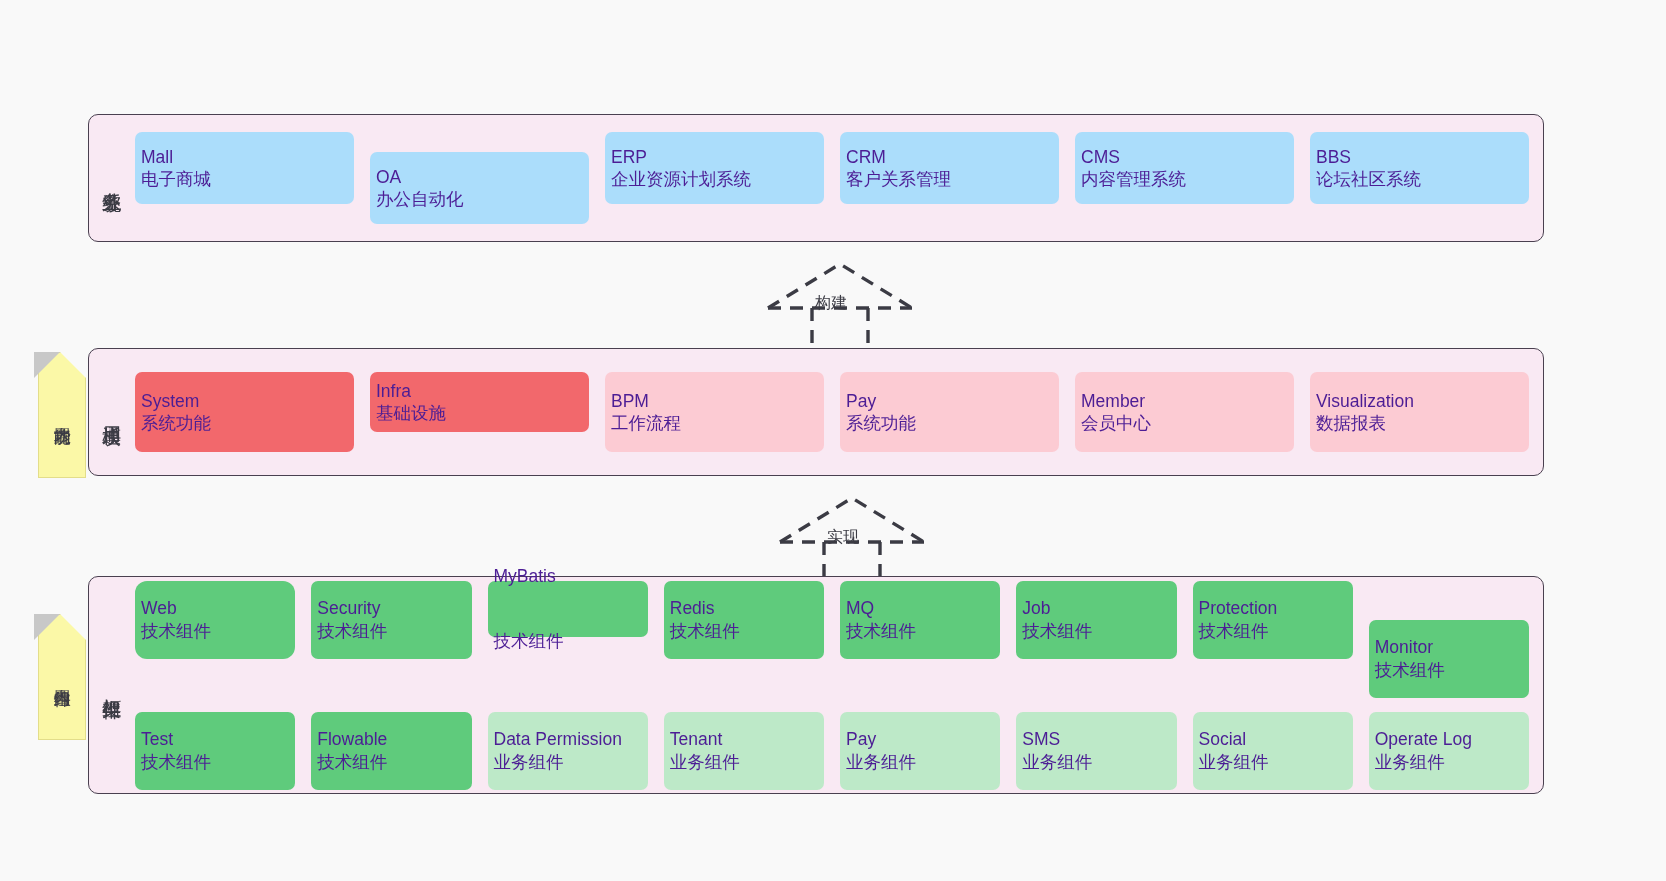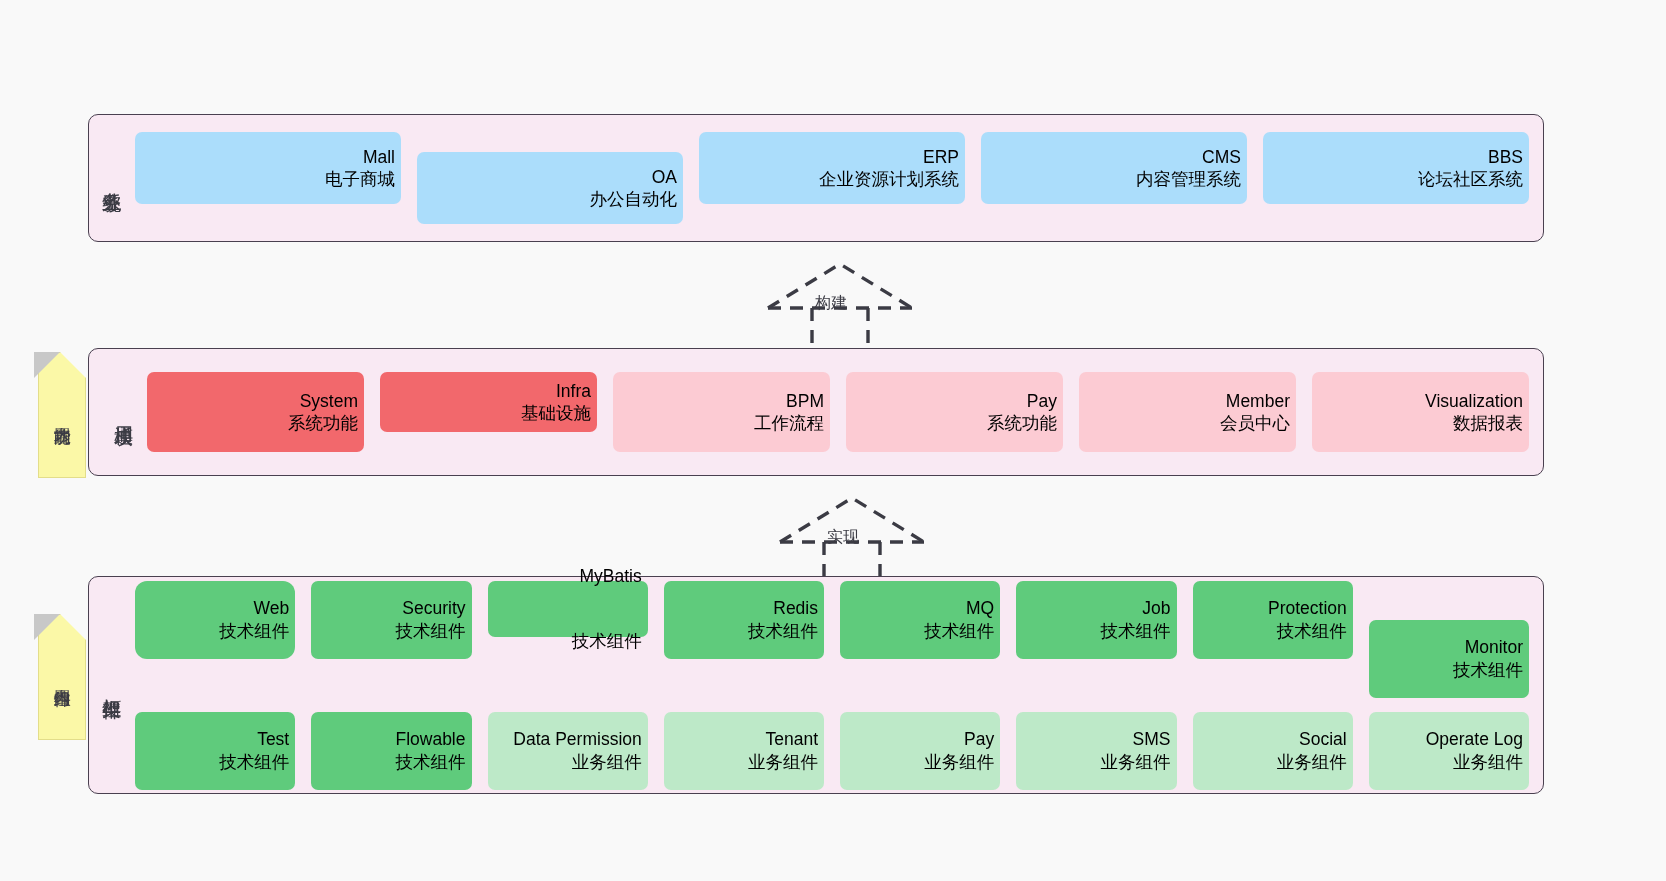--- a/index.html
+++ b/index.html
@@ -61,27 +61,27 @@
   }
 
   
   .card {
     box-sizing: border-box;
     flex: 1 1 0;
     min-width: 0;
     border-radius: 7px;
     display: flex;
     flex-direction: column;
-    align-items: flex-end;
+    align-items: flex-start;
     justify-content: center;
     text-align: center;
     padding: 6px 6px;
     font-size: 17.5px;
     line-height: 1.26;
-    color: #000000;
+    color: #4c1d95;
   }
   .card .en { display: block; }
   .card .cn { display: block; }
 
   .c-blue      { background: #abddfb; }
   .c-red       { background: #f2686c; }
   .c-pink      { background: #fccbd3; }
   .c-green     { background: #5fcb7c; }
   .c-green-lt  { background: #bde9c8; }
 
@@ -157,20 +157,24 @@
         </div>
         <div class="card c-blue" style="height:72px;margin-top:20px;">
           <span class="en">OA</span>
           <span class="cn">办公自动化</span>
         </div>
         <div class="card c-blue" style="height:72px;">
           <span class="en">ERP</span>
           <span class="cn">企业资源计划系统</span>
         </div>
         <div class="card c-blue" style="height:72px;">
+          <span class="en">CRM</span>
+          <span class="cn">客户关系管理</span>
+        </div>
+        <div class="card c-blue" style="height:72px;">
           <span class="en">CMS</span>
           <span class="cn">内容管理系统</span>
         </div>
         <div class="card c-blue" style="height:72px;">
           <span class="en">BBS</span>
           <span class="cn">论坛社区系统</span>
         </div>
       </div>
     </div>
   </div>
@@ -186,21 +190,21 @@
       <path d="M 52 93 L 108 93" stroke="#3b3b44" stroke-width="3.4" stroke-dasharray="13 9" fill="none"></path>
     </svg>
     <span class="arrow-label" style="left:55px; top:37px;">构建</span>
   </div>
 
   <div class="note" style="left:38px; top:352px; width:48px; height:126px;">
     <span class="fold"></span>
     <span>内置功能</span>
   </div>
 
-  <div class="layer" id="layer-module" style="left:88px; top:348px; width:1456px; height:128px;padding-left:12px;">
+  <div class="layer" id="layer-module" style="left:88px; top:348px; width:1456px; height:128px;">
     <div class="layer-title">通用模块</div>
     <div class="layer-body">
       <div class="row">
         <div class="card c-red" style="height:80px;">
           <span class="en">System</span>
           <span class="cn">系统功能</span>
         </div>
         <div class="card c-red" style="height:60px;">
           <span class="en">Infra</span>
           <span class="cn">基础设施</span>

